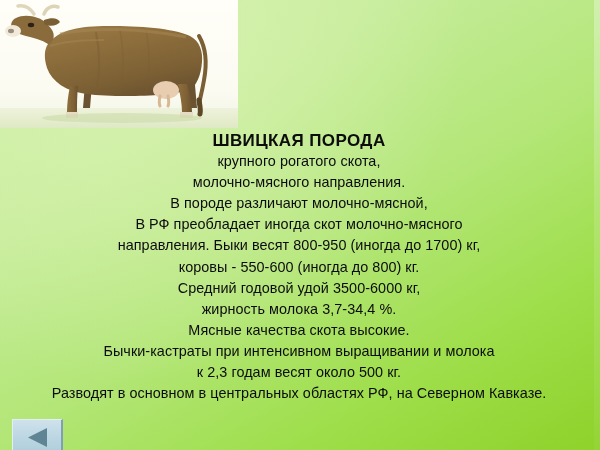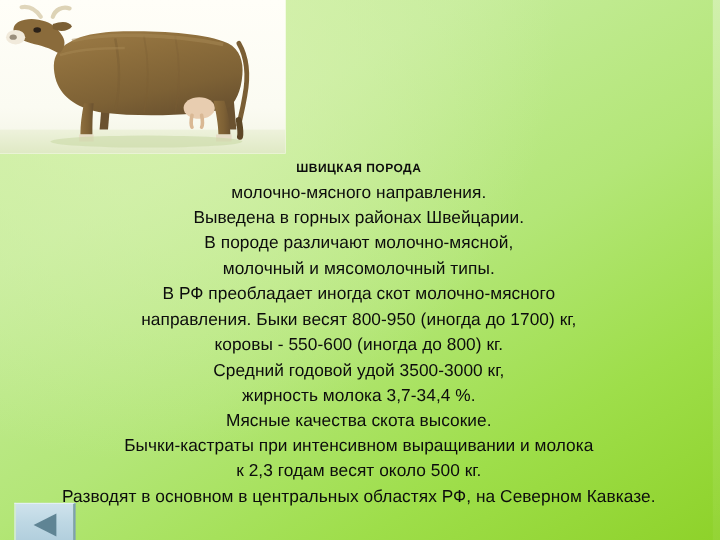--- a/index.html
+++ b/index.html
@@ -64,21 +64,21 @@
     color: #0c0c0c;
     font-size: 14.4px;
     line-height: 21.1px;
     letter-spacing: 0.05px;
   }
   .line {
     white-space: nowrap;
   }
   .line.title {
     font-weight: bold;
-    font-size: 10px;
+    font-size: 17px;
     letter-spacing: 0.4px;
   }
 
   
   #nav-back-button {
     position: absolute;
     left: 12px;
     top: 419px;
     width: 51px;
     height: 31px;
@@ -181,28 +181,27 @@
 
       <path d="M178 84 C180 94 182 104 182 112 L192 112 C192 104 190 94 187 84 Z" fill="url(#legg)"></path>
       <path d="M180 112 L193 112 L193 118 L180 118 Z" fill="#e6dcc6"></path>
 
       <ellipse cx="122" cy="118" rx="80" ry="5" fill="#c9d8a4" opacity="0.55"></ellipse>
     </svg>
   </div>
 
   <div id="text-block">
     <div class="line title">ШВИЦКАЯ ПОРОДА</div>
+    <div class="line">крупного рогатого скота,</div>
     <div class="line">молочно-мясного направления.</div>
-    <div class="line">Выведена в горных районах Швейцарии.</div>
     <div class="line">В породе различают молочно-мясной,</div>
-    <div class="line">молочный и мясомолочный типы.</div>
     <div class="line">В РФ преобладает иногда скот молочно-мясного</div>
     <div class="line">направления. Быки весят 800-950 (иногда до 1700) кг,</div>
     <div class="line">коровы - 550-600 (иногда до 800) кг.</div>
-    <div class="line">Средний годовой удой 3500-3000 кг,</div>
+    <div class="line">Средний годовой удой 3500-6000 кг,</div>
     <div class="line">жирность молока 3,7-34,4 %.</div>
     <div class="line">Мясные качества скота высокие.</div>
     <div class="line">Бычки-кастраты при интенсивном выращивании и молока</div>
     <div class="line">к 2,3 годам весят около 500 кг.</div>
     <div class="line">Разводят в основном в центральных областях РФ, на Северном Кавказе.</div>
   </div>
 
   <button id="nav-back-button">
     <svg width="24" height="21" viewBox="0 0 24 21">
       <polygon points="22,1 22,20 3,10.5" fill="#5f8494"></polygon>

